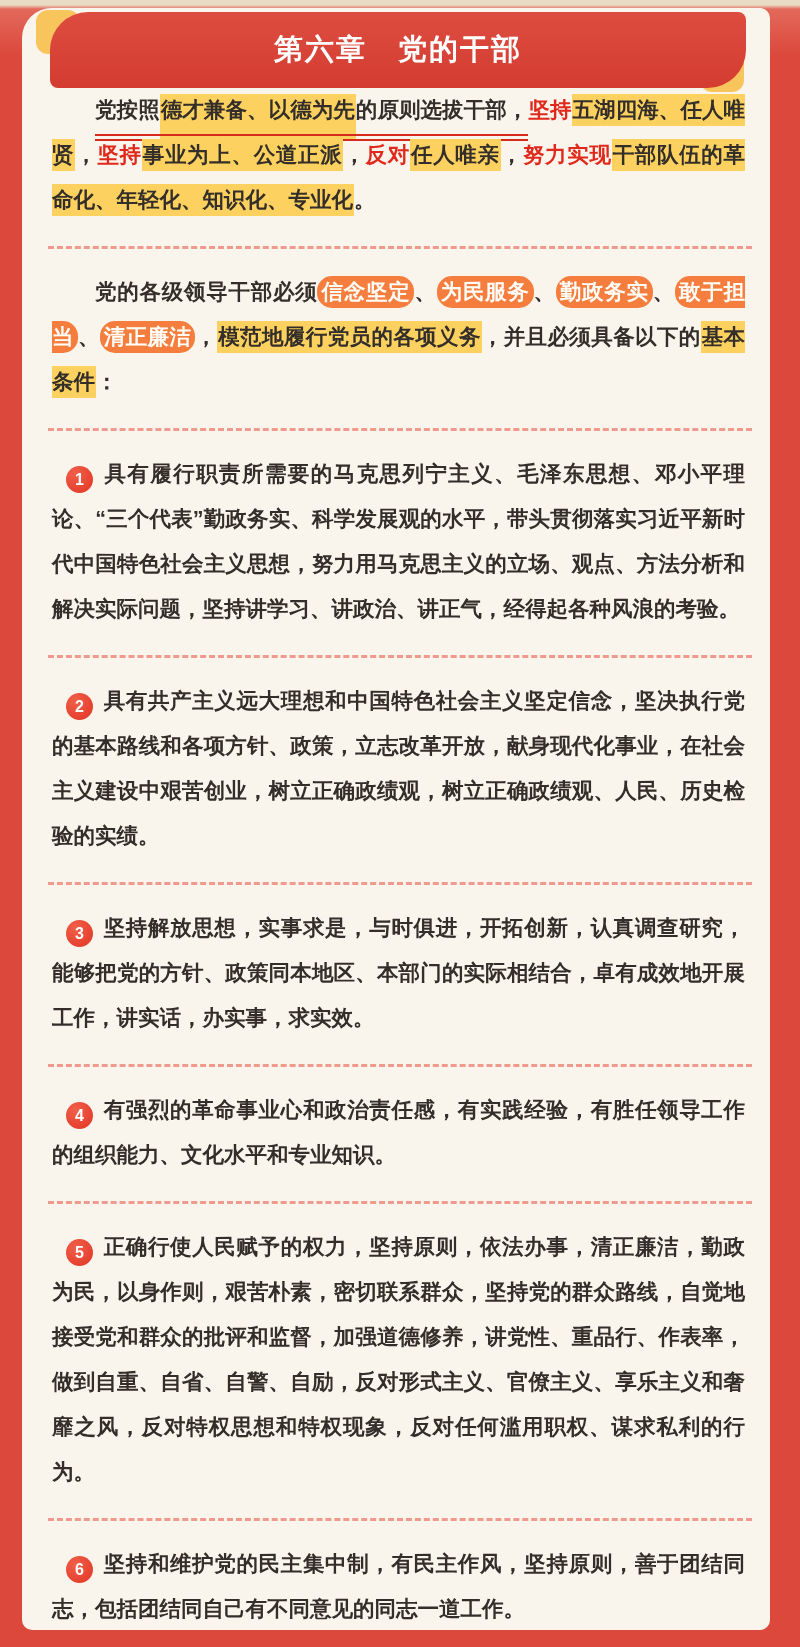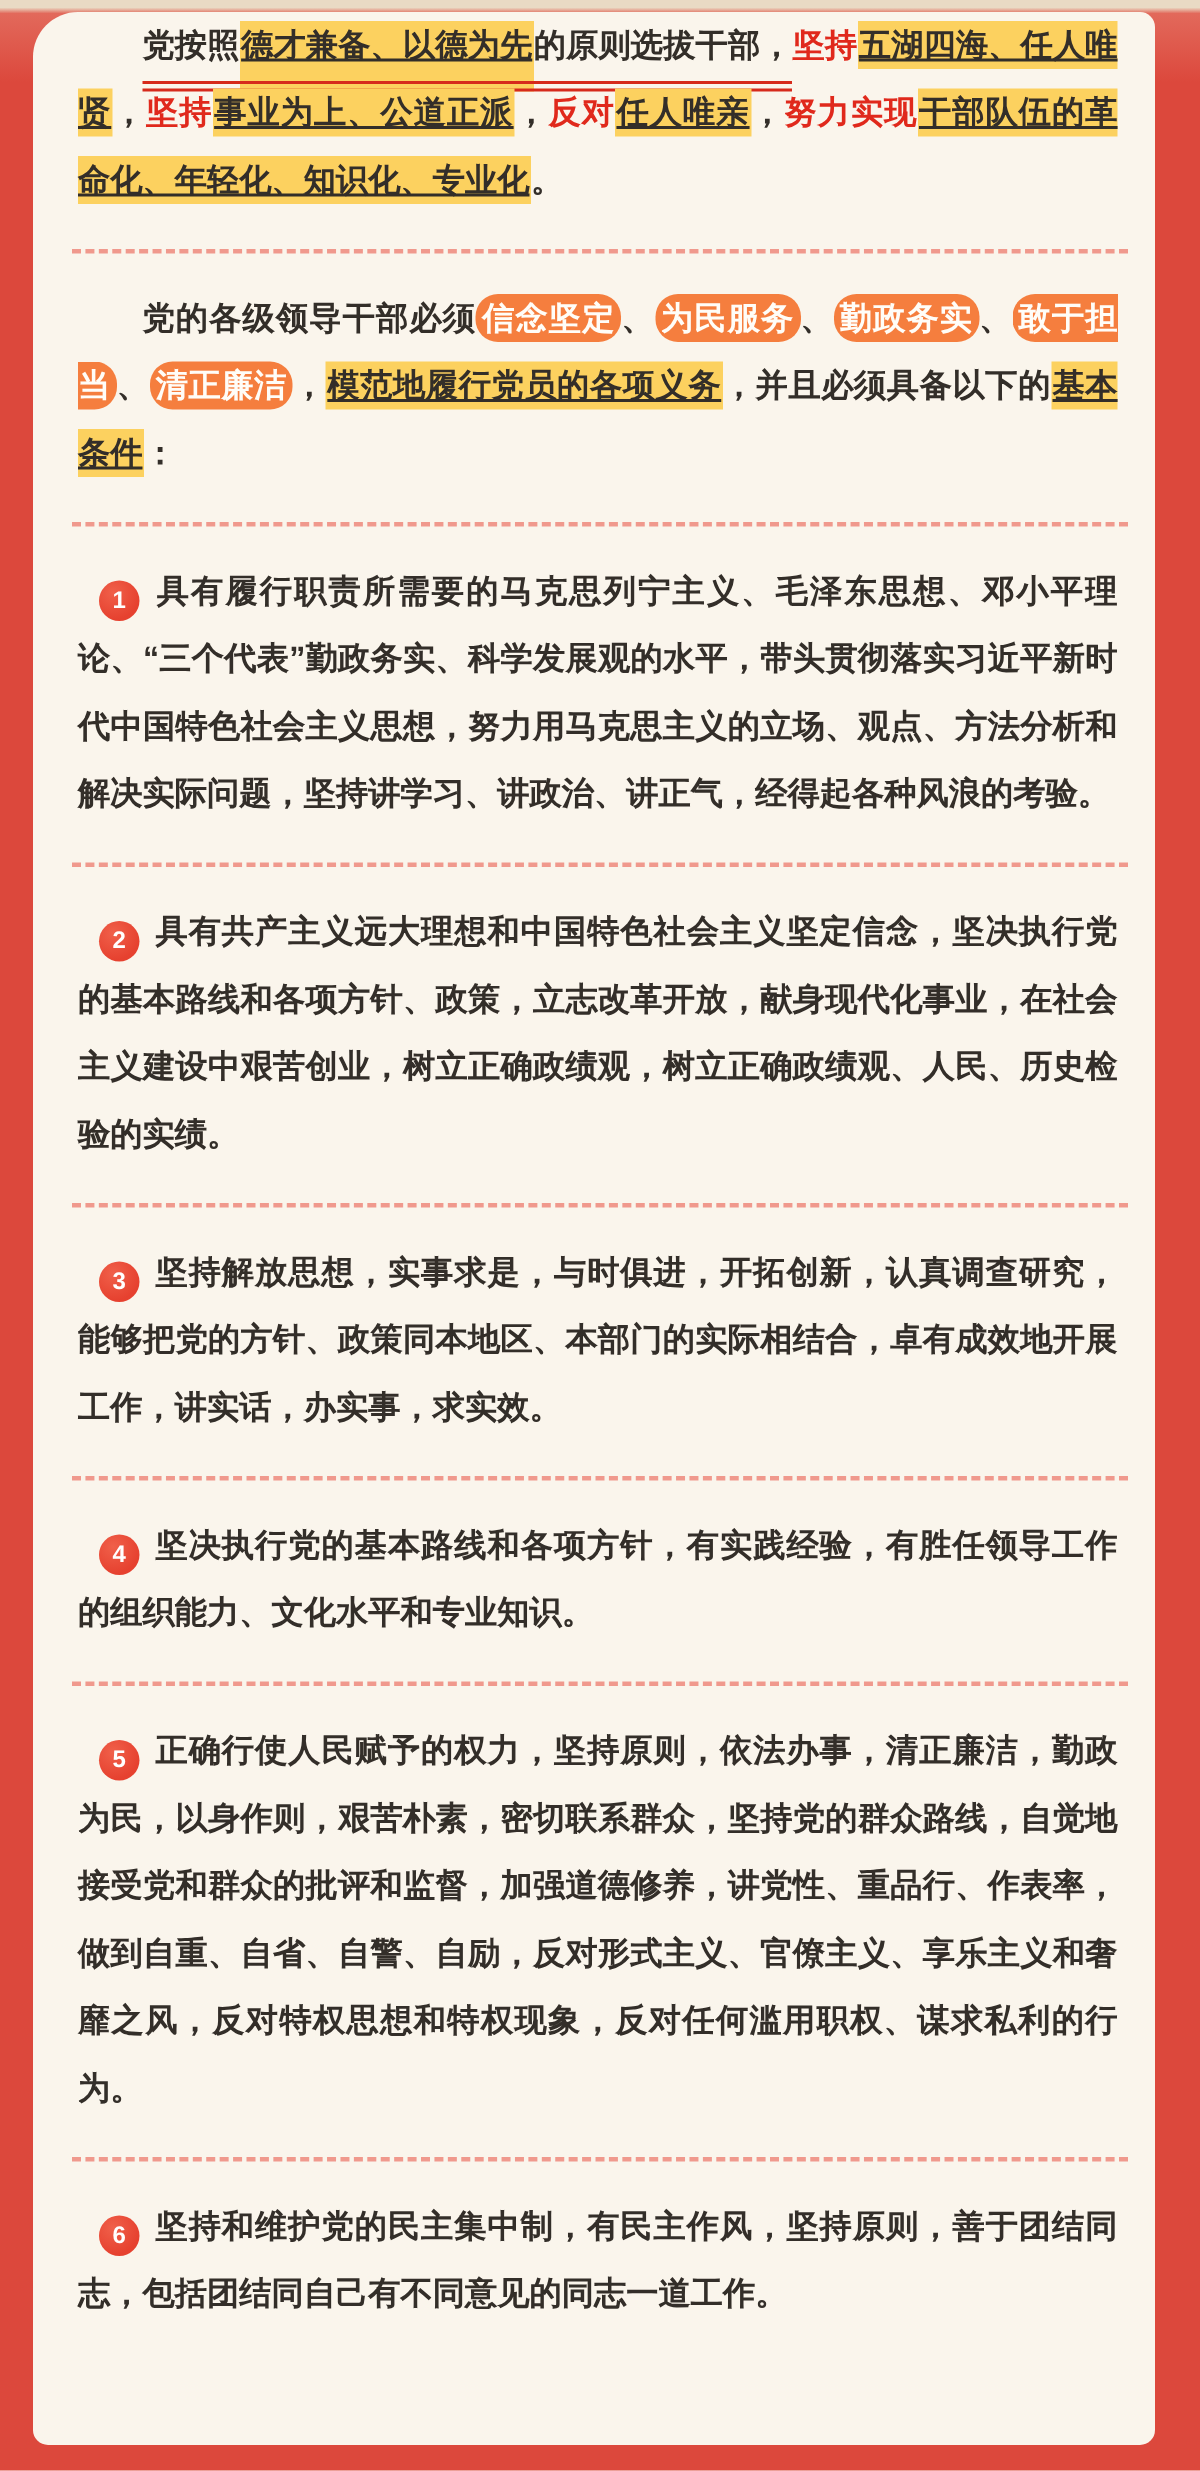--- a/index.html
+++ b/index.html
@@ -61,21 +61,21 @@
   p.para{text-indent:2em;}
   .sep{
     border:none;
     border-top:3px dashed var(--separator);
     margin:23px -7px 21px -4px;
     height:0;
   }
   .sg-plain{color:var(--text);}
   .sg-yellow{
     background:var(--highlight-yellow);
-    padding:4px 1px;color:var(--text);text-decoration:underline;
+    padding:4px 1px;color:var(--text);
   }
   .sg-red{color:var(--accent-red);margin-top:44px;}
   .sg-orange{
     background:var(--highlight-orange);
     color:#fffdf8;
     padding:4px 4px;border-radius:15px;
   }
   .u-dbl{border-bottom:7px double #d62a1c;padding-bottom:12px;}
   .item{text-indent:0;}
   .badge{
@@ -85,20 +85,27 @@
     border-radius:50%;
     color:#fff;font-size:16px;font-weight:bold;
     vertical-align:-4px;text-indent:0;
   }
 </style>
 </head>
 <body>
 
 <div class="card">
 
+  <div class="banner-wrap">
+    <div class="corner tl"></div>
+    <div class="corner br"></div>
+    <div class="banner">
+      <span class="banner-title">第六章　党的干部</span>
+    </div>
+  </div>
 
   <div class="content">
 
     <p class="para"><span class="sg-plain u-dbl">党按照</span><span class="sg-yellow u-dbl">德才兼备、以德为先</span><span class="sg-plain u-dbl">的原则选拔干部，</span><span class="sg-red">坚持</span><span class="sg-yellow">五湖四海、任人唯贤</span><span class="sg-plain">，</span><span class="sg-red">坚持</span><span class="sg-yellow">事业为上、公道正派</span><span class="sg-plain">，</span><span class="sg-red">反对</span><span class="sg-yellow">任人唯亲</span><span class="sg-plain">，</span><span class="sg-red">努力实现</span><span class="sg-yellow">干部队伍的革命化、年轻化、知识化、专业化</span><span class="sg-plain">。</span></p>
 
     <hr class="sep">
 
     <p class="para"><span class="sg-plain">党的各级领导干部必须</span><span class="sg-orange">信念坚定</span><span class="sg-plain">、</span><span class="sg-orange">为民服务</span><span class="sg-plain">、</span><span class="sg-orange">勤政务实</span><span class="sg-plain">、</span><span class="sg-orange">敢于担当</span><span class="sg-plain">、</span><span class="sg-orange">清正廉洁</span><span class="sg-plain">，</span><span class="sg-yellow">模范地履行党员的各项义务</span><span class="sg-plain">，并且必须具备以下的</span><span class="sg-yellow">基本条件</span><span class="sg-plain">：</span></p>
 
     <hr class="sep">
@@ -108,21 +115,21 @@
     <hr class="sep">
 
     <p class="item"><span class="badge">2</span><span>具有共产主义远大理想和中国特色社会主义坚定信念，坚决执行党的基本路线和各项方针、政策，立志改革开放，献身现代化事业，在社会主义建设中艰苦创业，树立正确政绩观，树立正确政绩观、人民、历史检验的实绩。</span></p>
 
     <hr class="sep">
 
     <p class="item"><span class="badge">3</span><span>坚持解放思想，实事求是，与时俱进，开拓创新，认真调查研究，能够把党的方针、政策同本地区、本部门的实际相结合，卓有成效地开展工作，讲实话，办实事，求实效。</span></p>
 
     <hr class="sep">
 
-    <p class="item"><span class="badge">4</span><span>坚决执行党的基本路线和各项方针，有实践经验，有胜任领导工作的组织能力、文化水平和专业知识。</span></p>
+    <p class="item"><span class="badge">4</span><span>有强烈的革命事业心和政治责任感，有实践经验，有胜任领导工作的组织能力、文化水平和专业知识。</span></p>
 
     <hr class="sep">
 
     <p class="item"><span class="badge">5</span><span>正确行使人民赋予的权力，坚持原则，依法办事，清正廉洁，勤政为民，以身作则，艰苦朴素，密切联系群众，坚持党的群众路线，自觉地接受党和群众的批评和监督，加强道德修养，讲党性、重品行、作表率，做到自重、自省、自警、自励，反对形式主义、官僚主义、享乐主义和奢靡之风，反对特权思想和特权现象，反对任何滥用职权、谋求私利的行为。</span></p>
 
     <hr class="sep">
 
     <p class="item"><span class="badge">6</span><span>坚持和维护党的民主集中制，有民主作风，坚持原则，善于团结同志，包括团结同自己有不同意见的同志一道工作。</span></p>
 
   </div>

